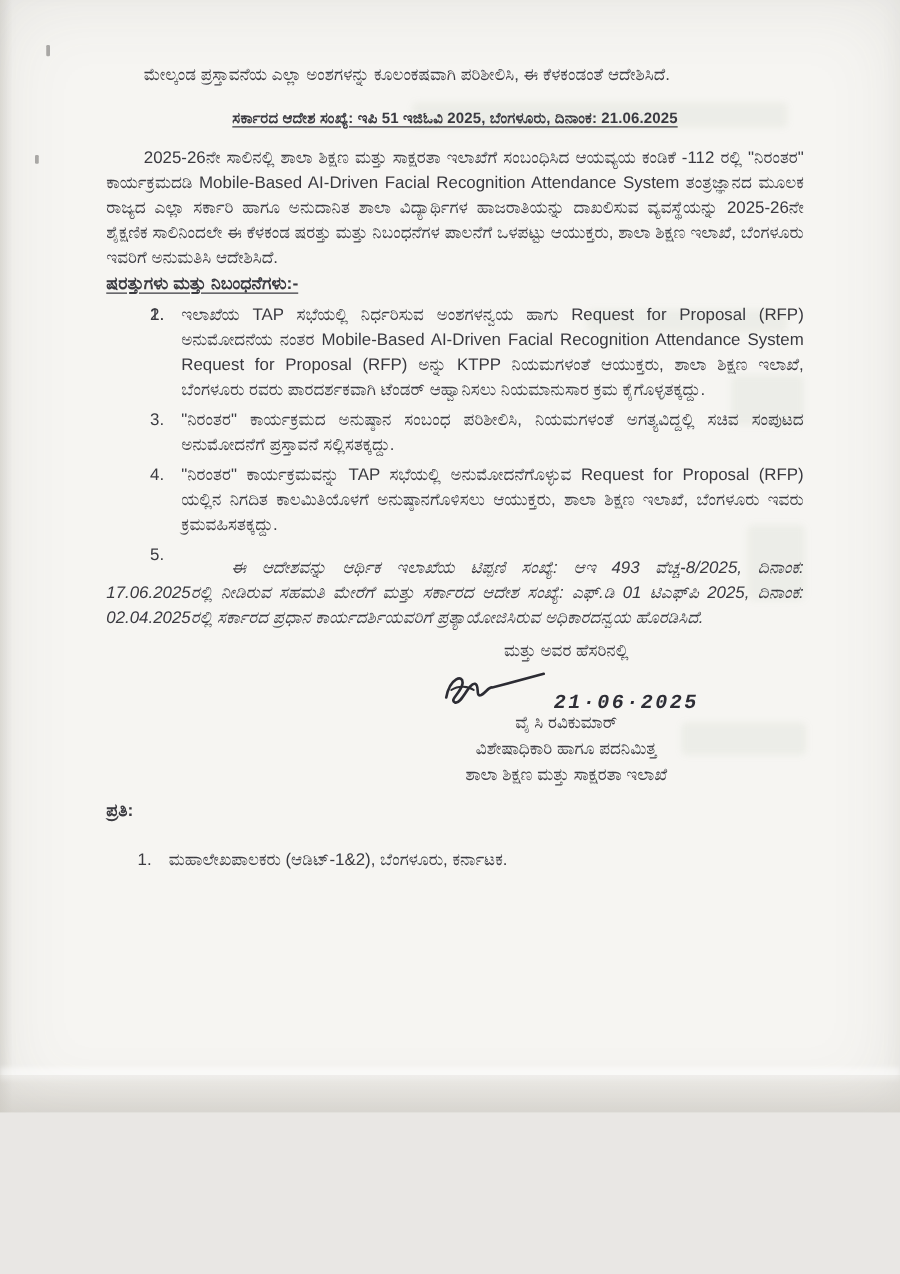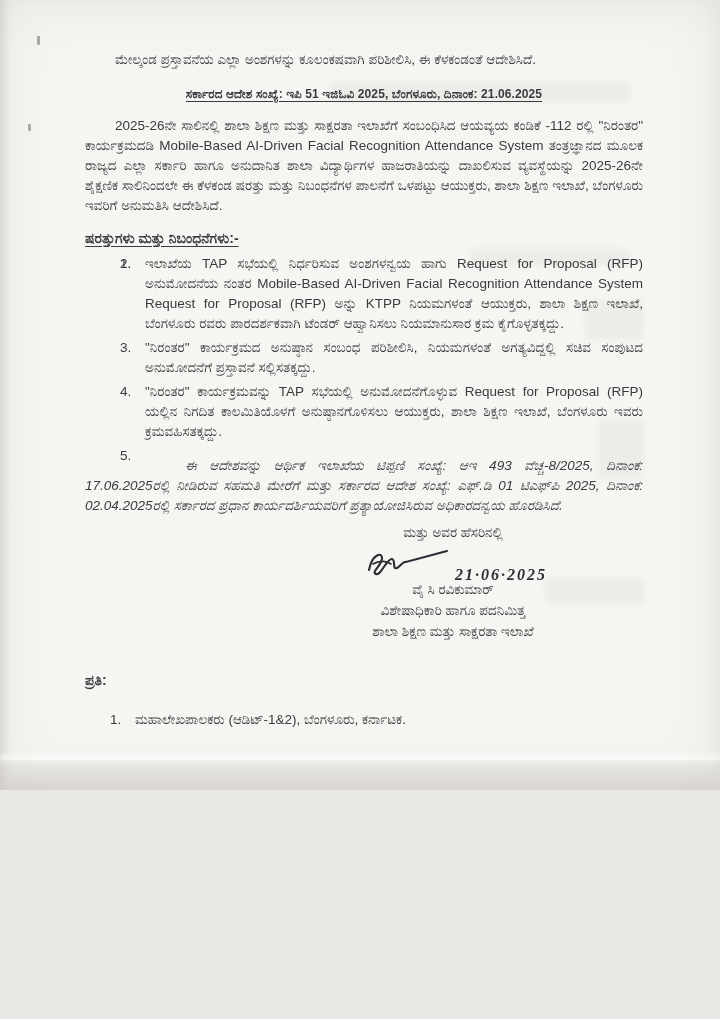--- a/index.html
+++ b/index.html
@@ -1,18 +1,18 @@
 <!DOCTYPE html>
 <html><head>
 <meta charset="utf-8">
 <style>
   html,body{margin:0;padding:0;background:#e9e7e4;}
   .page{
     position:relative;
-    width:720px;height:790px;
+    width:720px;height:890px;
     background:#f6f5f2;
     overflow:hidden;
     font-family:"Liberation Sans","DejaVu Sans",sans-serif;
     color:#3a3a40;
     box-shadow:inset 0 0 60px rgba(90,85,75,0.10), inset 0 -8px 18px rgba(90,85,75,0.06);
   }
   .content{
     position:absolute;
     left:85px;top:50px;
     width:558px;
@@ -30,21 +30,21 @@
     margin-top:10px;
     margin-bottom:12px;
     font-size:12px;
     letter-spacing:0.1px;
   }
   .order-para{ text-indent:30px; }
   .cond-heading{
     font-weight:700;
     text-decoration:underline;
     text-underline-offset:3px;
-    margin-top:12px;
+    margin-top:0;
     margin-bottom:6px;
     font-size:14px;
     text-align:left;
   }
   ol.conditions{ list-style:none; margin:0; padding:0; }
   ol.conditions li{
     position:relative;
     padding-left:60px;
     margin-bottom:4px;
   }
@@ -57,32 +57,32 @@
     margin:6px 40px 0 auto;
     text-align:center;
     line-height:21px;
   }
   .sig-row{
     display:flex; align-items:center; justify-content:center;
     height:34px; margin:2px 0 0 0;
   }
   .sig-scribble{ flex:0 0 auto; }
   .sig-date{
-    font-family:Liberation Serif, serif;
+    font-family:Liberation Mono, monospace;
     font-style:italic;
     font-size:16px;
     font-weight:700;
     letter-spacing:2px;
     color:#2e2e36;
     margin-left:4px;
     margin-top:24px;
   }
   .copy-heading{
     font-weight:700; text-align:left; font-size:14px;
-    margin-top:28px;
+    margin-top:8px;
   }
   ol.copy-list{ list-style:none; margin:20px 0 0 0; padding:0; }
   ol.copy-list li{ position:relative; padding-left:50px; }
   ol.copy-list .num{ position:absolute; left:25px; top:0; }
   .page-footer{
     position:absolute;
     right:75px; top:946px;
     font-size:13px; font-weight:600; color:#3c3c40;
   }
   

